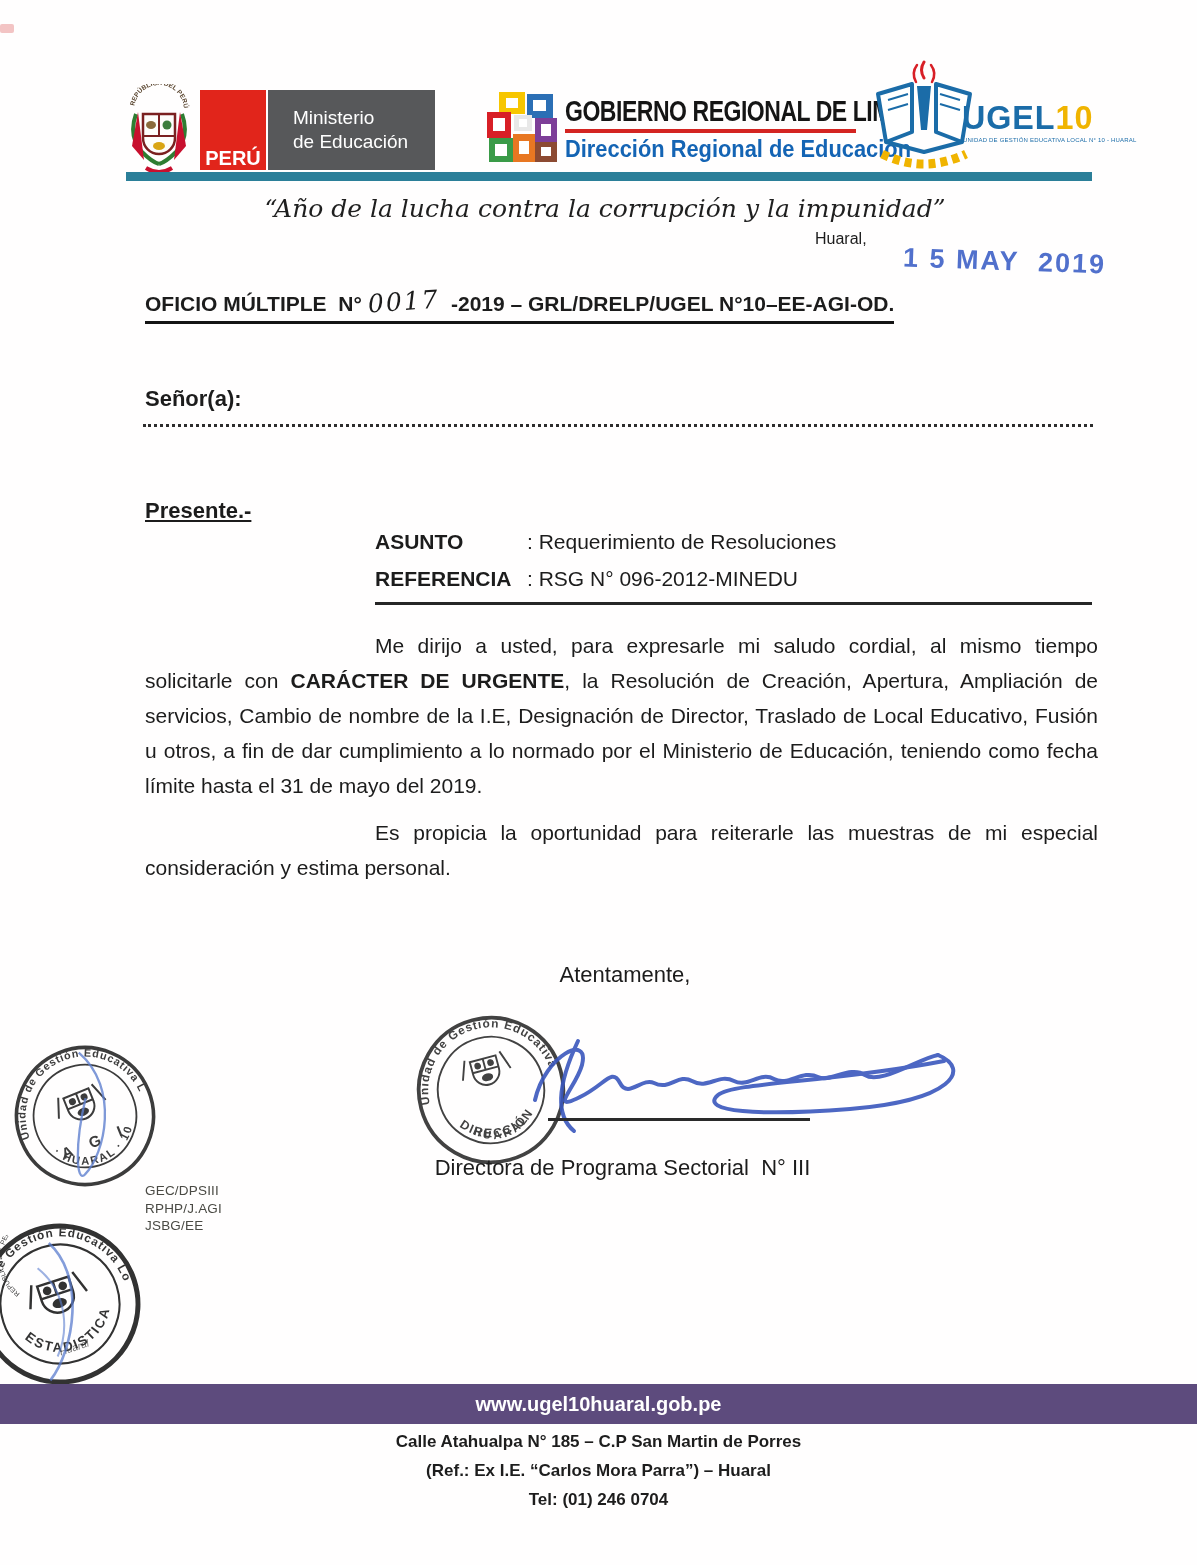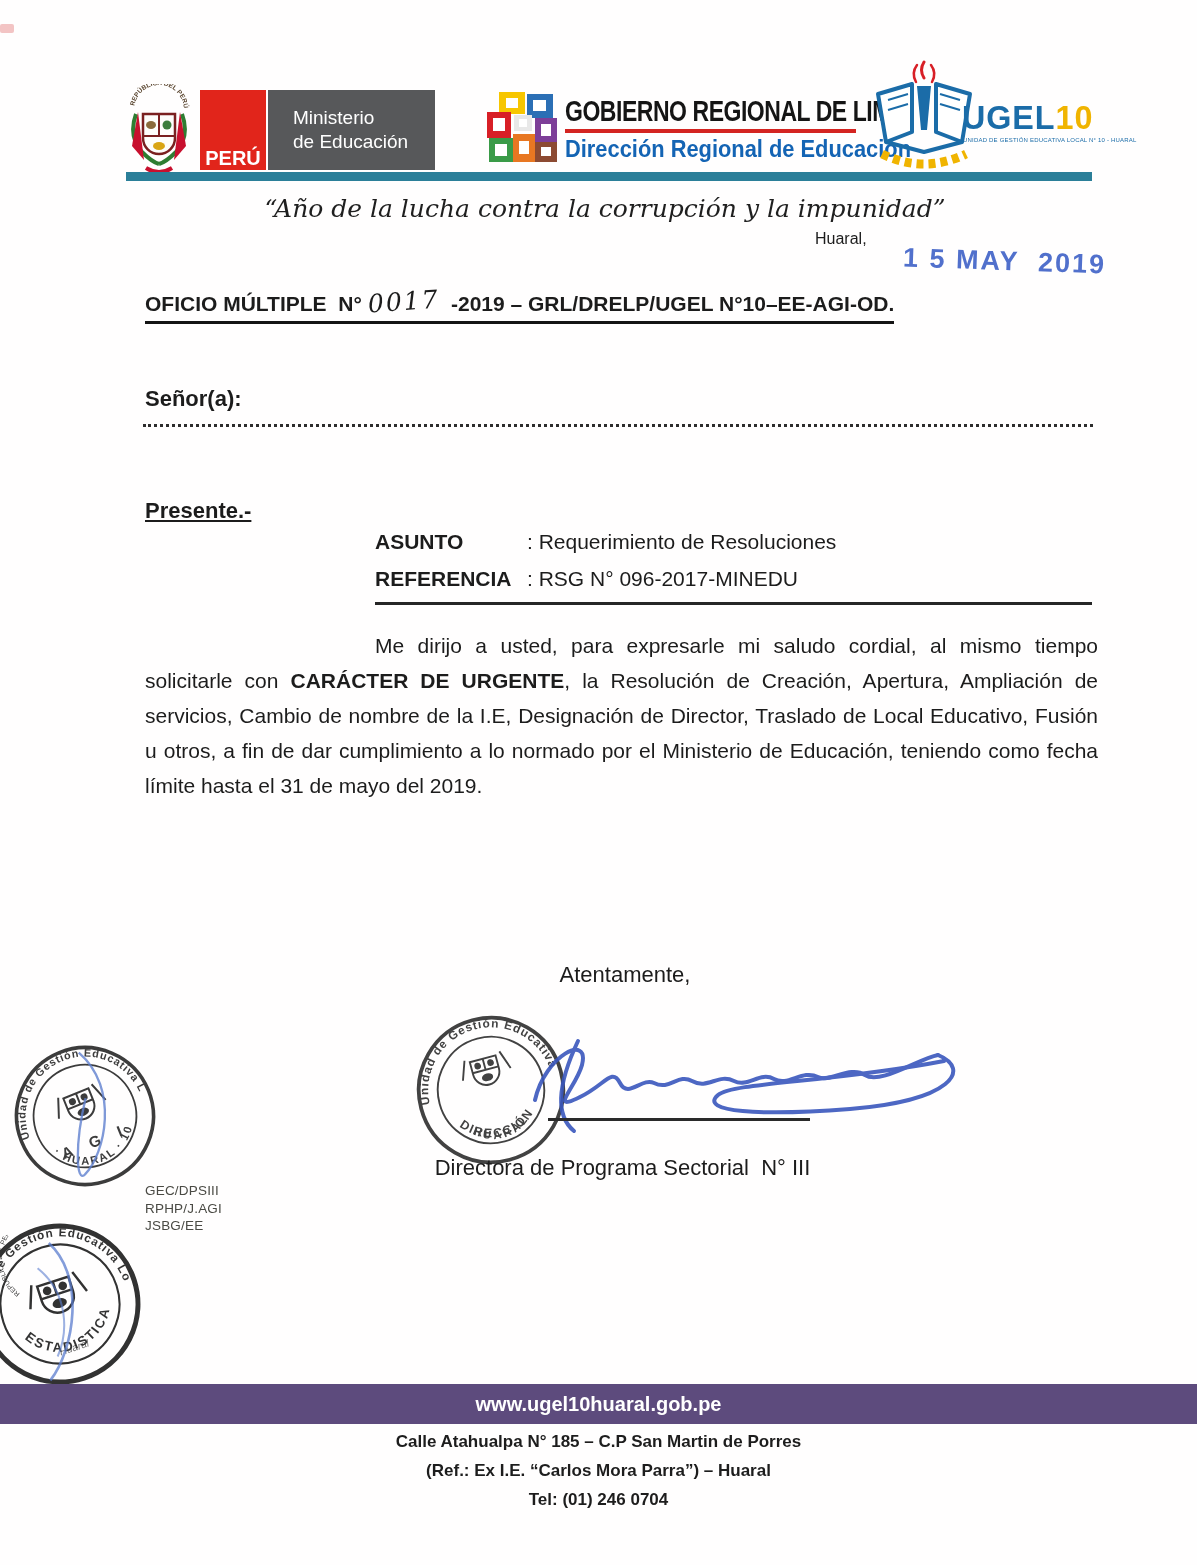--- a/index.html
+++ b/index.html
@@ -153,27 +153,28 @@
   <div class="abs dotted"></div>
   <div class="abs presente">Presente.-</div>
 
   <div class="abs refblock">
     <div class="refrow">
       <span class="reflabel">ASUNTO</span>
       <span>: Requerimiento de Resoluciones</span>
     </div>
     <div class="refrow">
       <span class="reflabel">REFERENCIA</span>
-      <span>: RSG N° 096-2017-MINEDU</span>
+      <span>: RSG N° 096-2012-MINEDU</span>
     </div>
   </div>
   <div class="abs refdivider"></div>
 
   <p class="abs para"><span>Me dirijo a usted, para expresarle mi saludo cordial, al mismo tiempo solicitarle con </span><b>CARÁCTER DE URGENTE</b><span>, la Resolución de Creación, Apertura, Ampliación de servicios, Cambio de nombre de la I.E, Designación de Director, Traslado de Local Educativo, Fusión u otros, a fin de dar cumplimiento a lo normado por el Ministerio de Educación, teniendo como fecha límite hasta el 31 de mayo del 2019.</span></p>
 
+  <p class="abs para para2">Es propicia la oportunidad para reiterarle las muestras de mi especial consideración y estima personal.</p>
 
   <div class="abs closing">Atentamente,</div>
 
   <svg class="abs" style="left:415px;top:1014px;transform:rotate(-15deg);" width="152" height="152" viewBox="0 0 160 160" opacity="0.85">
     <circle cx="80" cy="80" r="76" fill="none" stroke="#222" stroke-width="4"></circle>
     <circle cx="80" cy="80" r="56" fill="none" stroke="#222" stroke-width="2"></circle>
     <path id="dTop" d="M14,80 a66,66 0 1 1 132,0" fill="none"></path>
     <text font-size="12.5" fill="#222" font-weight="bold" letter-spacing="1"><textPath href="#dTop" startOffset="2">Unidad de Gestión Educativa Local</textPath></text>
     <g transform="translate(80,58)" stroke="#222" fill="none" stroke-width="2">
       <path d="M-14,-12 h28 v14 a14,14 0 0 1 -28,0 z"></path>

